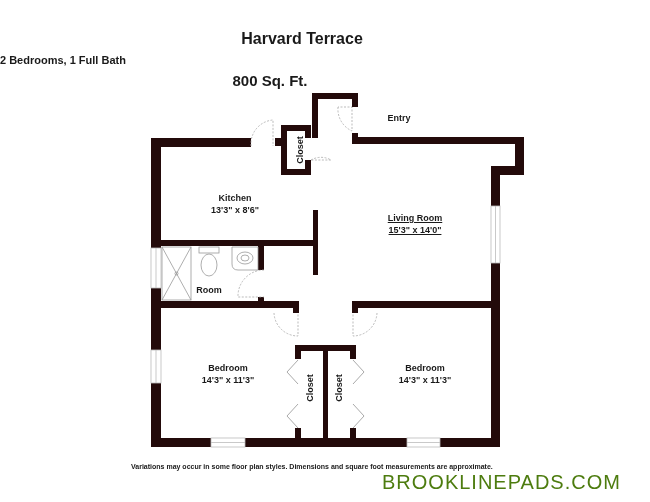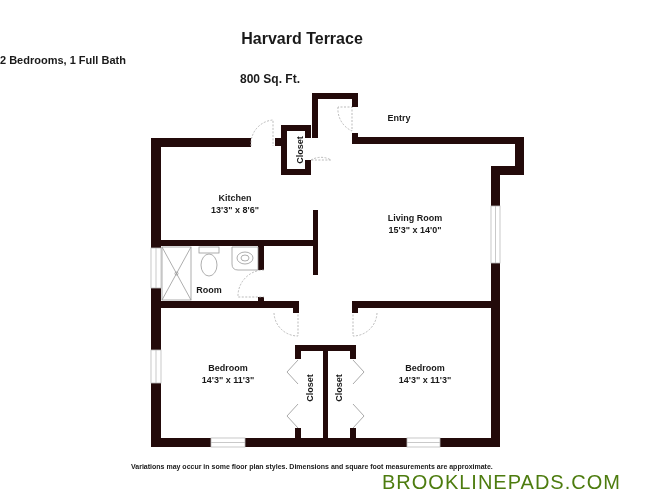--- a/index.html
+++ b/index.html
@@ -1,19 +1,19 @@
 <!DOCTYPE html>
 <html><head>
 <meta charset="utf-8">
 <style>
   html, body { margin:0; padding:0; background:#ffffff; }
   body { width:650px; height:502px; position:relative; overflow:hidden; font-family:"Liberation Sans", sans-serif; color:#1a1a1a; }
   .title { position:absolute; left:0; width:604px; text-align:center; top:30px; font-size:16px; font-weight:bold; }
   .subtitle { position:absolute; left:0; width:650px; text-align:left; top:54px; font-size:11px; font-weight:bold; }
-  .sqft { position:absolute; left:0; width:540px; text-align:center; top:72px; font-size:12px; font-weight:bold; }
+  .sqft { position:absolute; left:0; width:540px; text-align:center; top:72px; font-size:15px; font-weight:bold; }
   svg.plan { position:absolute; left:0; top:0; }
   .lbl { position:absolute; font-size:9px; font-weight:bold; text-align:center; line-height:12px; white-space:nowrap; }
   .lbl.rot { transform:rotate(-90deg); transform-origin:center center; }
   .disclaimer { position:absolute; left:131px; top:463px; font-size:7px; font-weight:bold; }
   .brand { position:absolute; left:382px; top:471px; font-size:20px; letter-spacing:1px; color:#4d7c0f; }
 </style>
 </head>
 <body>
 
 <div class="title">Harvard Terrace</div>
@@ -110,21 +110,21 @@
     <path d="M232 247 L258 247 L258 270 L238 270 Q232 270 232 264 Z"></path>
     <ellipse cx="245" cy="258" rx="8" ry="6"></ellipse>
     <ellipse cx="245" cy="258" rx="4" ry="3"></ellipse>
   </g>
 </svg>
 
 <div class="lbl" style="left:200px;top:184px;width:70px;margin-top:8px;">
   <div>Kitchen</div>
   <div>13'3" x 8'6"</div>
 </div>
-<div class="lbl" style="left:375px;top:212px;width:80px;">
+<div class="lbl" style="left:375px;top:212px;width:80px;text-decoration:underline;">
   <div>Living Room</div>
   <div>15'3" x 14'0"</div>
 </div>
 <div class="lbl" style="left:194px;top:284px;width:30px;">
   <div>Room</div>
 </div>
 <div class="lbl" style="left:193px;top:362px;width:70px;">
   <div>Bedroom</div>
   <div>14'3" x 11'3"</div>
 </div>

